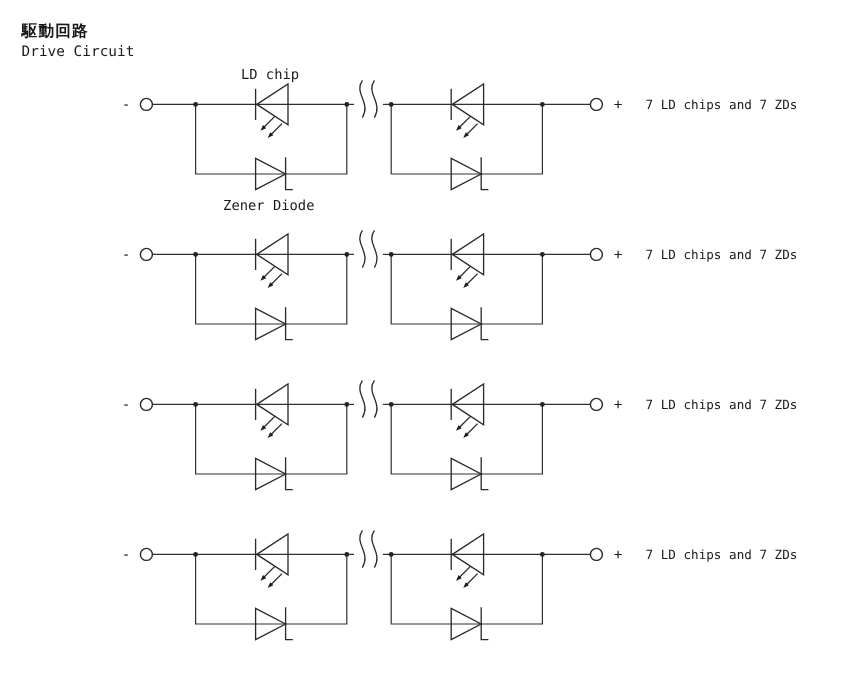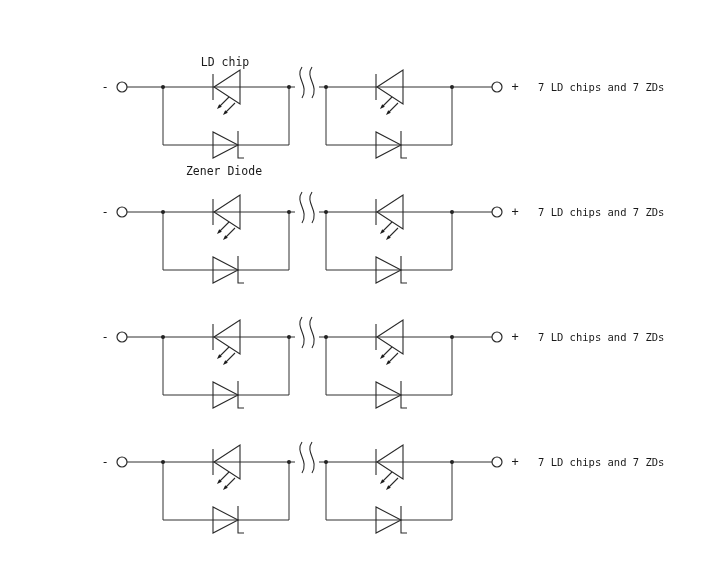--- a/index.html
+++ b/index.html
@@ -68,20 +68,24 @@
   }
   svg text.sign { font-size: 12px; }
   svg text.note { font-size: 10.5px; }
   svg text.complabel { font-size: 11.5px; }
 </style>
 </head>
 <body>
 
 <div class="page">
 
+  <div class="titles">
+    <div class="title-ja">駆動回路</div>
+    <div class="title-en">Drive Circuit</div>
+  </div>
 
   <svg class="circuit" width="718" height="567" viewBox="0 0 718 567">
     <defs>
 
       <g id="ldzd-pair">
         <line class="wire" x1="0" y1="0" x2="126" y2="0"></line>
         <polyline class="wire" points="0,0 0,58 126,58 126,0"></polyline>
         <circle class="dot" cx="0" cy="0" r="2"></circle>
         <circle class="dot" cx="126" cy="0" r="2"></circle>
 

